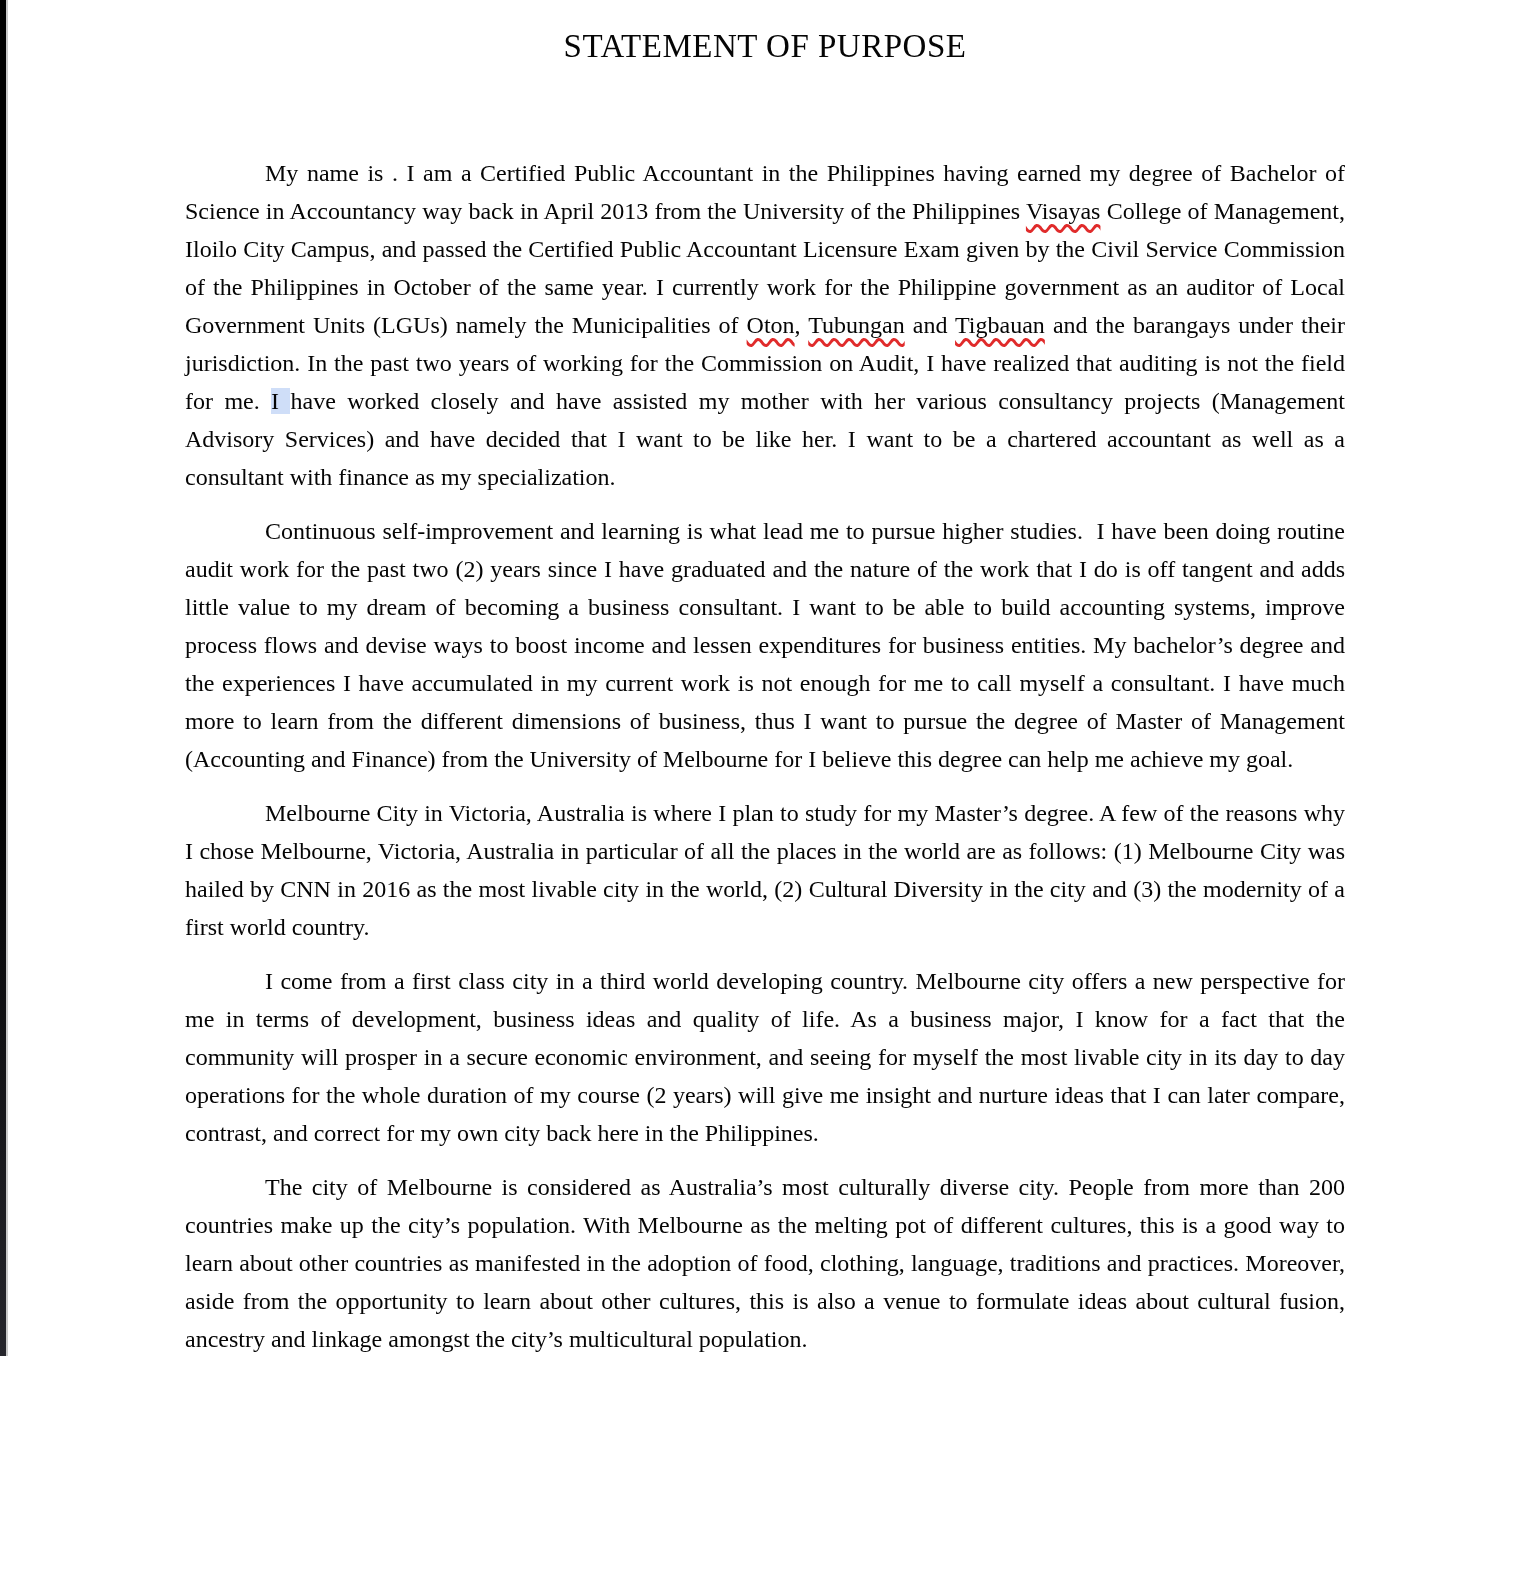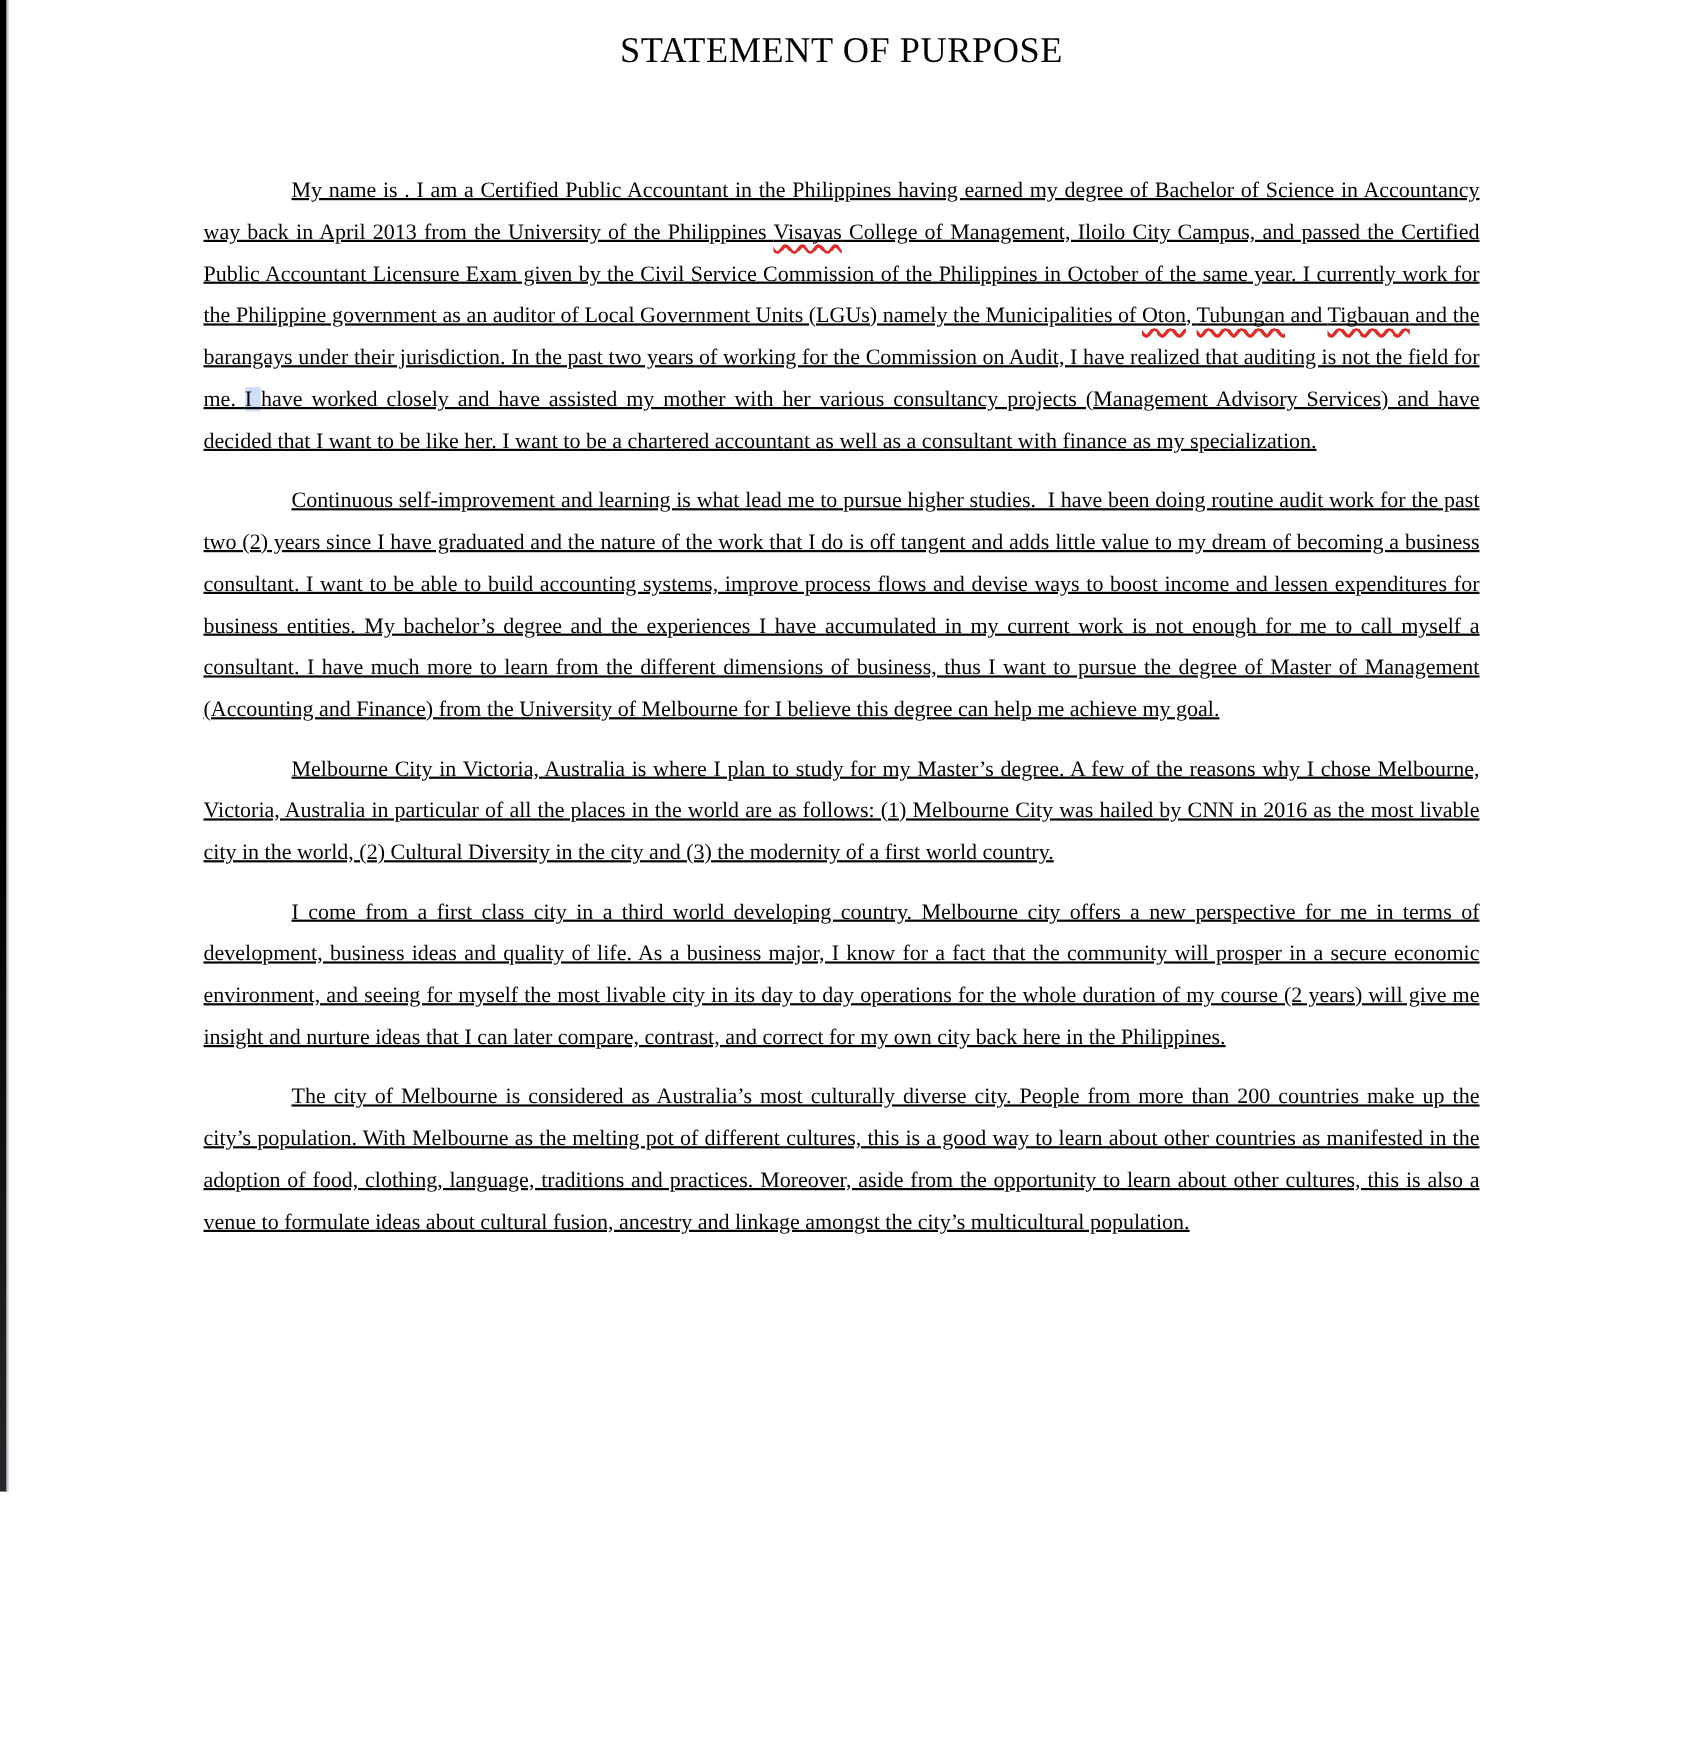--- a/index.html
+++ b/index.html
@@ -40,25 +40,24 @@
 
   .doc-title{
     margin:0 0 86px 0;
     font-size:33px; line-height:44px; font-weight:400;
     text-align:center; letter-spacing:0.5px;
     color:var(--ink);
   }
 
   .para{
     margin:0 0 16px 0;
-    font-size:20px; line-height:38px;
+    font-size:24px; line-height:38px;
     text-align:justify; text-justify:inter-word;
     text-indent:80px;
     color:var(--ink);
-    text-decoration:underline;
   }
   .para:last-child{ margin-bottom:0; }
 
   .misspelled{
     text-decoration-line:underline;
     text-decoration-style:wavy;
     text-decoration-color:var(--squiggle);
     text-decoration-thickness:2.5px;
     text-underline-offset:5px;
     text-decoration-skip-ink:none;

